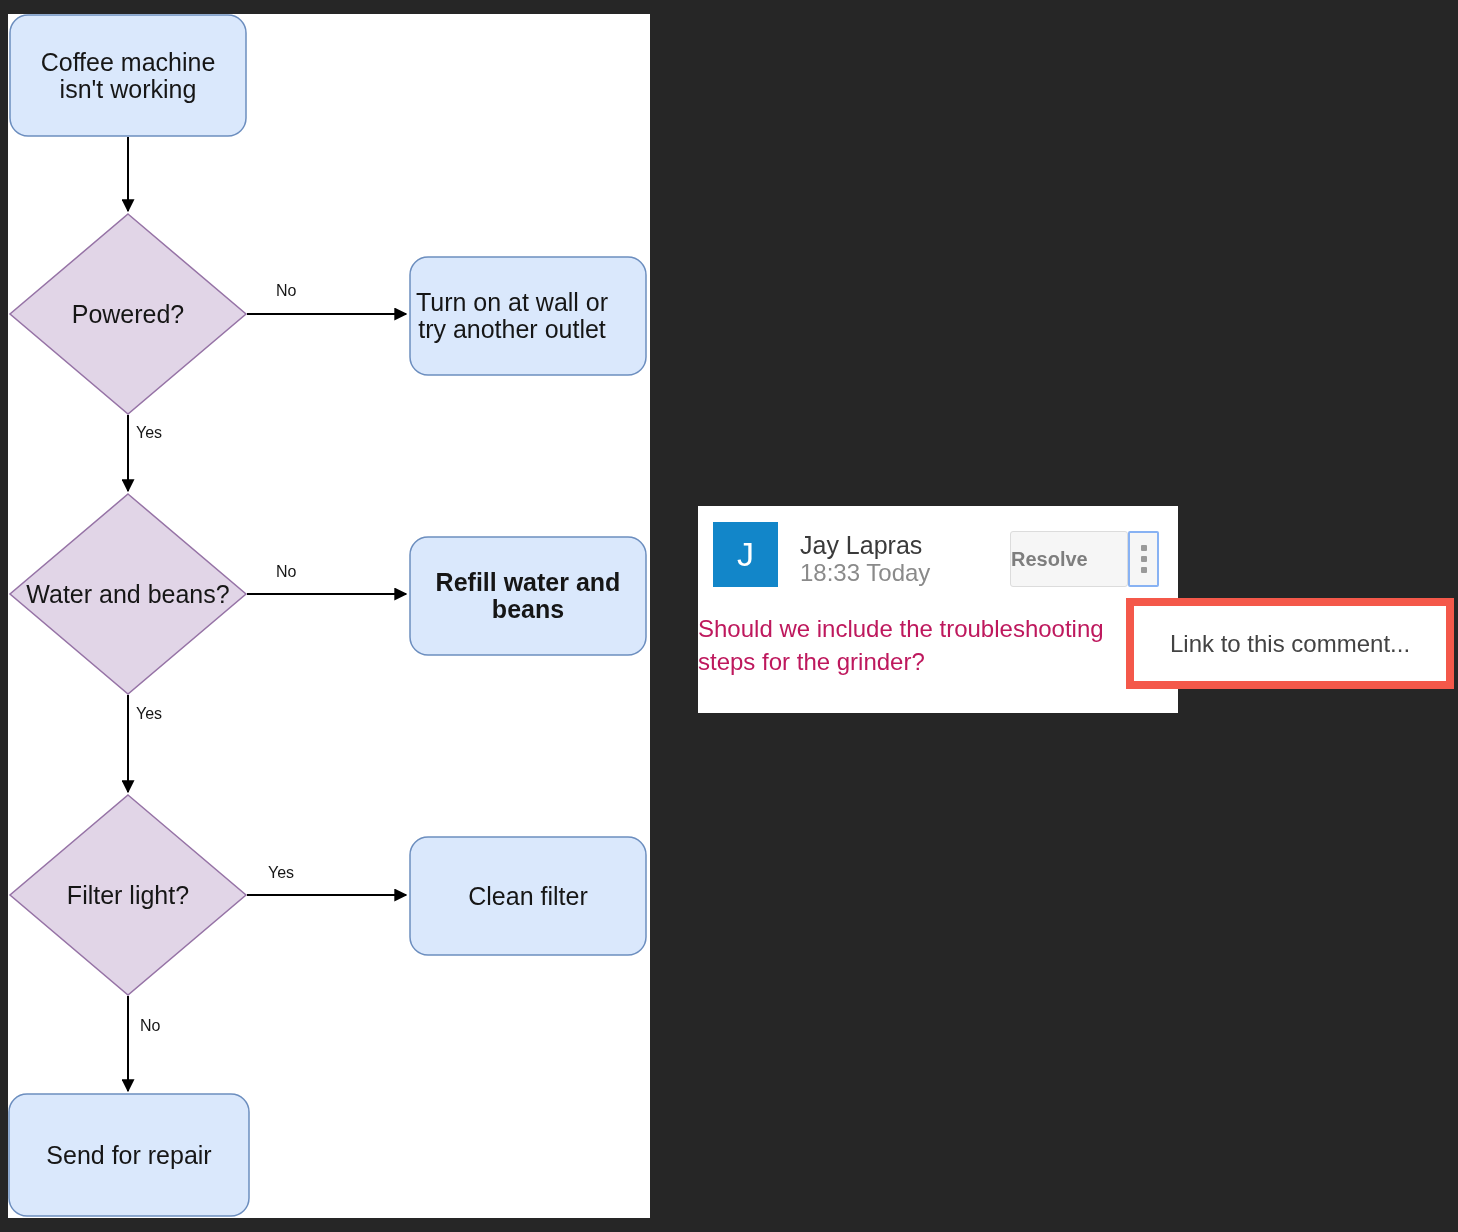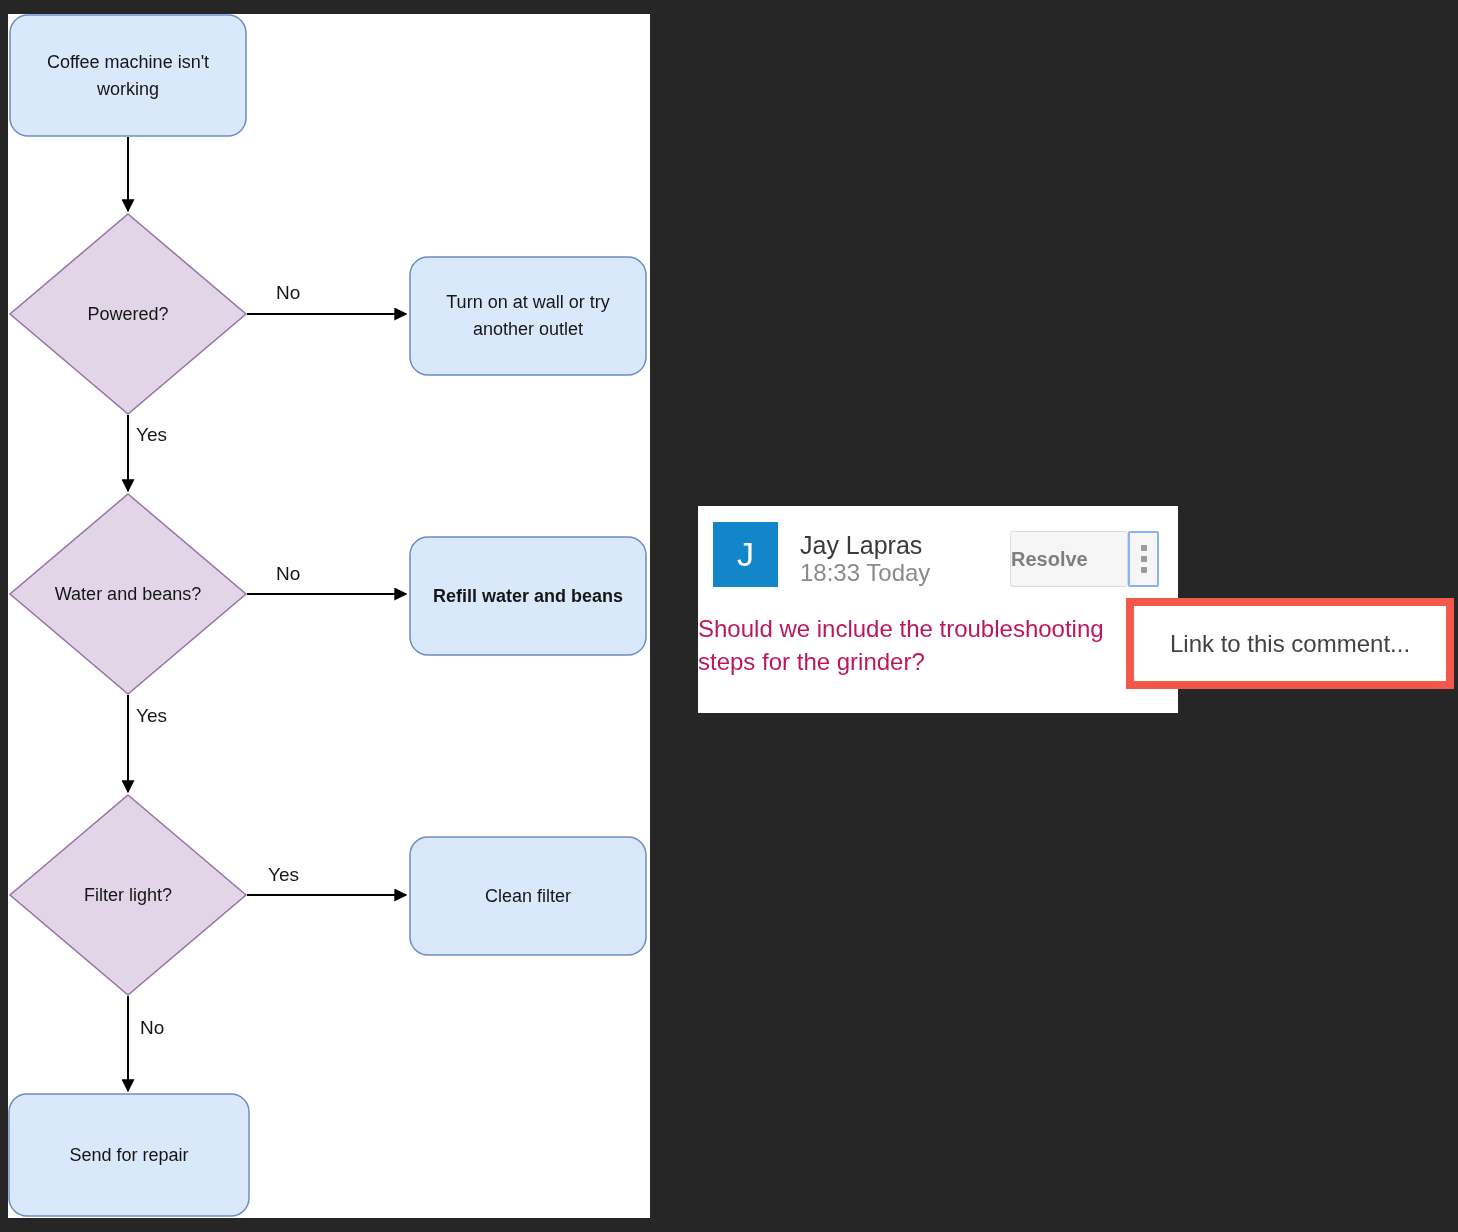--- a/index.html
+++ b/index.html
@@ -23,29 +23,29 @@
     left: 0; top: 0;
     width: 642px; height: 1204px;
     overflow: visible;
   }
   .node-label {
     position: absolute;
     display: flex;
     align-items: center;
     justify-content: center;
     text-align: center;
-    font-size: 18px;
+    font-size: 25px;
     line-height: 27px;
     color: #161616;
     padding: 0 14px;
     box-sizing: border-box;
   }
   .edge-label {
     position: absolute;
-    font-size: 19px;
+    font-size: 16px;
     color: #161616;
     white-space: nowrap;
   }
   
   .comment-card {
     position: absolute;
     left: 698px; top: 506px;
     width: 480px; height: 207px;
     background: #ffffff;
     box-sizing: border-box;
@@ -153,21 +153,21 @@
     <line x1="239" y1="300" x2="398" y2="300" stroke="#000000" stroke-width="2" marker-end="url(#arrow)"></line>
     <line x1="120" y1="401" x2="120" y2="477" stroke="#000000" stroke-width="2" marker-end="url(#arrow)"></line>
     <line x1="239" y1="580" x2="398" y2="580" stroke="#000000" stroke-width="2" marker-end="url(#arrow)"></line>
     <line x1="120" y1="681" x2="120" y2="778" stroke="#000000" stroke-width="2" marker-end="url(#arrow)"></line>
     <line x1="239" y1="881" x2="398" y2="881" stroke="#000000" stroke-width="2" marker-end="url(#arrow)"></line>
     <line x1="120" y1="982" x2="120" y2="1077" stroke="#000000" stroke-width="2" marker-end="url(#arrow)"></line>
   </svg>
 
   <div class="node-label" style="left:2px; top:1px; width:236px; height:121px;">Coffee machine isn't working</div>
   <div class="node-label" style="left:2px; top:200px; width:236px; height:200px;">Powered?</div>
-  <div class="node-label" style="left:402px; top:243px; width:236px; height:118px;">Turn on at wall or try another outlet</div>
+  <div class="node-label" style="left:386px; top:243px; width:236px; height:118px;">Turn on at wall or try another outlet</div>
   <div class="node-label" style="left:2px; top:480px; width:236px; height:200px;">Water and beans?</div>
   <div class="node-label" style="left:402px; top:523px; width:236px; height:118px;font-weight:bold;">Refill water and beans</div>
   <div class="node-label" style="left:2px; top:781px; width:236px; height:200px;">Filter light?</div>
   <div class="node-label" style="left:402px; top:823px; width:236px; height:118px;">Clean filter</div>
   <div class="node-label" style="left:1px; top:1080px; width:240px; height:122px;">Send for repair</div>
 
   <div class="edge-label" style="left:268px; top:268px;">No</div>
   <div class="edge-label" style="left:128px; top:410px;">Yes</div>
   <div class="edge-label" style="left:268px; top:549px;">No</div>
   <div class="edge-label" style="left:128px; top:691px;">Yes</div>

